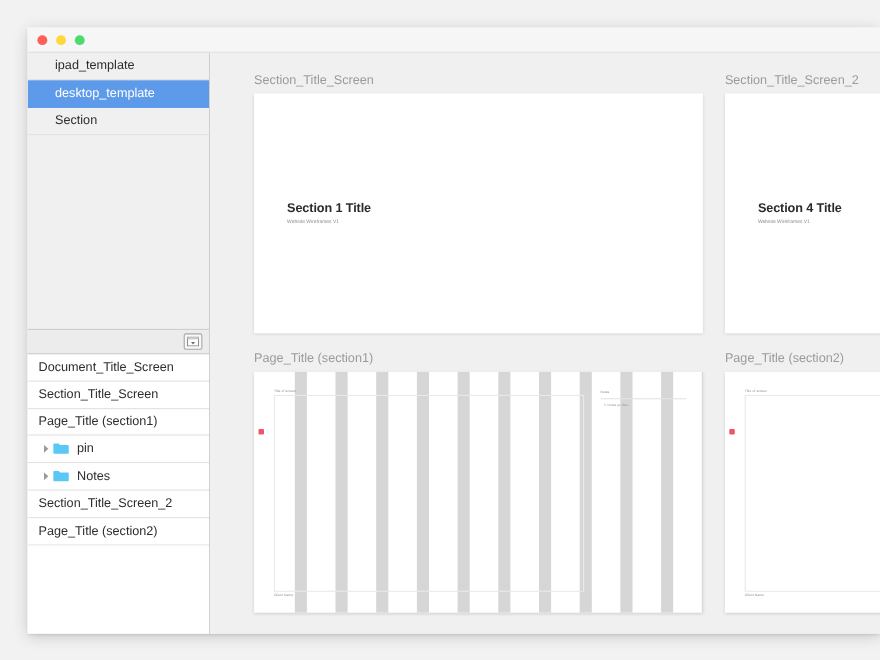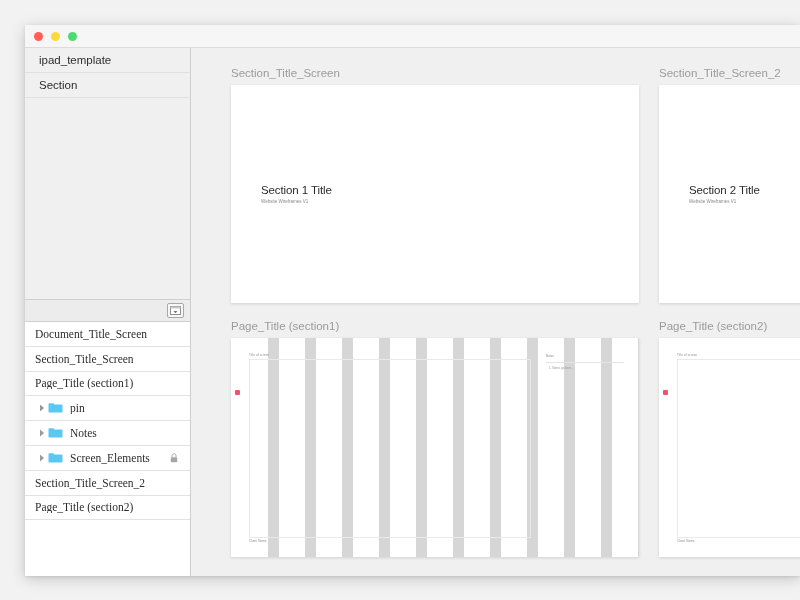--- a/index.html
+++ b/index.html
@@ -65,21 +65,21 @@
 
   #pages-list {
     height: 251px;
     flex: 0 0 251px;
     background: #f0f0f0;
     overflow: hidden;
   }
   .page-row {
     height: 24px;
     line-height: 24px;
-    padding: 0 0 0 14px;
+    padding: 0 0 0 25px;
     font-size: 11.5px;
     color: #2d2d2d;
     border-bottom: 1px solid #e0e0e0;
     white-space: nowrap;
     overflow: hidden;
     text-overflow: ellipsis;
   }
   .page-row.selected {
     background: #5e9aea;
     color: #ffffff;
@@ -138,21 +138,21 @@
     justify-content: center;
   }
   .disclosure svg { display: block; }
   .folder-icon {
     width: 15px;
     flex: 0 0 15px;
     margin-right: 7px;
     display: flex;
     align-items: center;
   }
-  .layer-label { flex: 1 1 auto; overflow: hidden; text-overflow: ellipsis; font-family: Liberation Serif, serif; }
+  .layer-label { flex: 1 1 auto; overflow: hidden; text-overflow: ellipsis; }
   .lock-icon {
     width: 16px;
     flex: 0 0 16px;
     margin-right: 8px;
     display: flex;
     align-items: center;
     justify-content: center;
   }
   #layers-spacer { background: #ffffff; }
 
@@ -182,21 +182,21 @@
 
   
   .sec-title-wrap {
     position: absolute;
     left: 30px;
     top: 50%;
     transform: translateY(-50%);
   }
   .sec-title {
     font-size: 11.5px;
-    font-weight: normal;
+    font-weight: bold;
     color: #2b2b2b;
     letter-spacing: -0.1px;
     text-align: center;
   }
   .sec-sub {
     font-size: 4.5px;
     color: #8a8a8a;
     margin-top: 3px;
   }
 
@@ -257,20 +257,21 @@
       <div class="light max"></div>
     </div>
   </div>
 
   <div id="body-row">
 
     <div id="sidebar">
 
       <div id="pages-list">
         <div class="page-row">ipad_template</div>
+        <div class="page-row selected">desktop_template</div>
         <div class="page-row">Section</div>
         <div id="pages-spacer" style="height:131px"></div>
       </div>
 
       <div id="sidebar-divider">
         <div id="insert-artboard-button">
           <svg width="11" height="9" viewBox="0 0 11 9">
             <rect x="0.5" y="0.5" width="10" height="8" fill="#ffffff" stroke="#8f8f8f" stroke-width="1"></rect>
             <rect x="0.5" y="0.5" width="10" height="2" fill="#c9c9c9" stroke="none"></rect>
             <path d="M5.5 7.2 L3.6 5.0 L7.4 5.0 Z" fill="#6e6e6e"></path>
@@ -313,39 +314,20 @@
             </svg>
           </span>
           <span class="folder-icon">
             <svg width="15" height="12" viewBox="0 0 15 12">
               <path d="M0.5 2.2 C0.5 1.6 0.9 1.2 1.5 1.2 L5.4 1.2 L6.6 2.6 L13.5 2.6 C14.1 2.6 14.5 3.0 14.5 3.6 L14.5 9.6 C14.5 10.2 14.1 10.6 13.5 10.6 L1.5 10.6 C0.9 10.6 0.5 10.2 0.5 9.6 Z" fill="#5ac8f5"></path>
             </svg>
           </span>
           <span class="layer-label">Notes</span>
         </div>
 
-        <div class="layer-row child">
-          <span class="disclosure">
-            <svg width="6" height="8" viewBox="0 0 6 8">
-              <path d="M1 0.5 L5 4 L1 7.5 Z" fill="#9a9a9a"></path>
-            </svg>
-          </span>
-          <span class="folder-icon">
-            <svg width="15" height="12" viewBox="0 0 15 12">
-              <path d="M0.5 2.2 C0.5 1.6 0.9 1.2 1.5 1.2 L5.4 1.2 L6.6 2.6 L13.5 2.6 C14.1 2.6 14.5 3.0 14.5 3.6 L14.5 9.6 C14.5 10.2 14.1 10.6 13.5 10.6 L1.5 10.6 C0.9 10.6 0.5 10.2 0.5 9.6 Z" fill="#5ac8f5"></path>
-            </svg>
-          </span>
-          <span class="layer-label">Screen_Elements</span>
-          <span class="lock-icon">
-            <svg width="8" height="10" viewBox="0 0 8 10">
-              <path d="M2 4.2 L2 2.8 C2 1.6 2.9 0.8 4 0.8 C5.1 0.8 6 1.6 6 2.8 L6 4.2" fill="none" stroke="#a6a6a6" stroke-width="1"></path>
-              <rect x="0.8" y="4.2" width="6.4" height="5" rx="0.8" fill="#a6a6a6"></rect>
-            </svg>
-          </span>
-        </div>
 
         <div class="layer-row">
           <span class="layer-label">Section_Title_Screen_2</span>
         </div>
 
         <div class="layer-row">
           <span class="layer-label">Page_Title (section2)</span>
         </div>
 
         <div id="layers-spacer" style="height:66px"></div>
@@ -361,21 +343,21 @@
             <div class="sec-title">Section 1 Title</div>
             <div class="sec-sub">Website Wireframes V1</div>
           </div>
         </div>
       </div>
 
       <div class="artboard-block" style="left:468px; top:18px;">
         <div class="artboard-label">Section_Title_Screen_2</div>
         <div class="artboard" style="width:408px; height:218px;">
           <div class="sec-title-wrap">
-            <div class="sec-title">Section 2 Title</div>
+            <div class="sec-title">Section 4 Title</div>
             <div class="sec-sub">Website Wireframes V1</div>
           </div>
         </div>
       </div>
 
       <div class="artboard-block" style="left:40px; top:271px;">
         <div class="artboard-label">Page_Title (section1)</div>
         <div class="artboard" style="width:408px; height:219px;">
           <div class="wf-stripes">
             <div class="wf-stripe" style="left:37px"></div>

